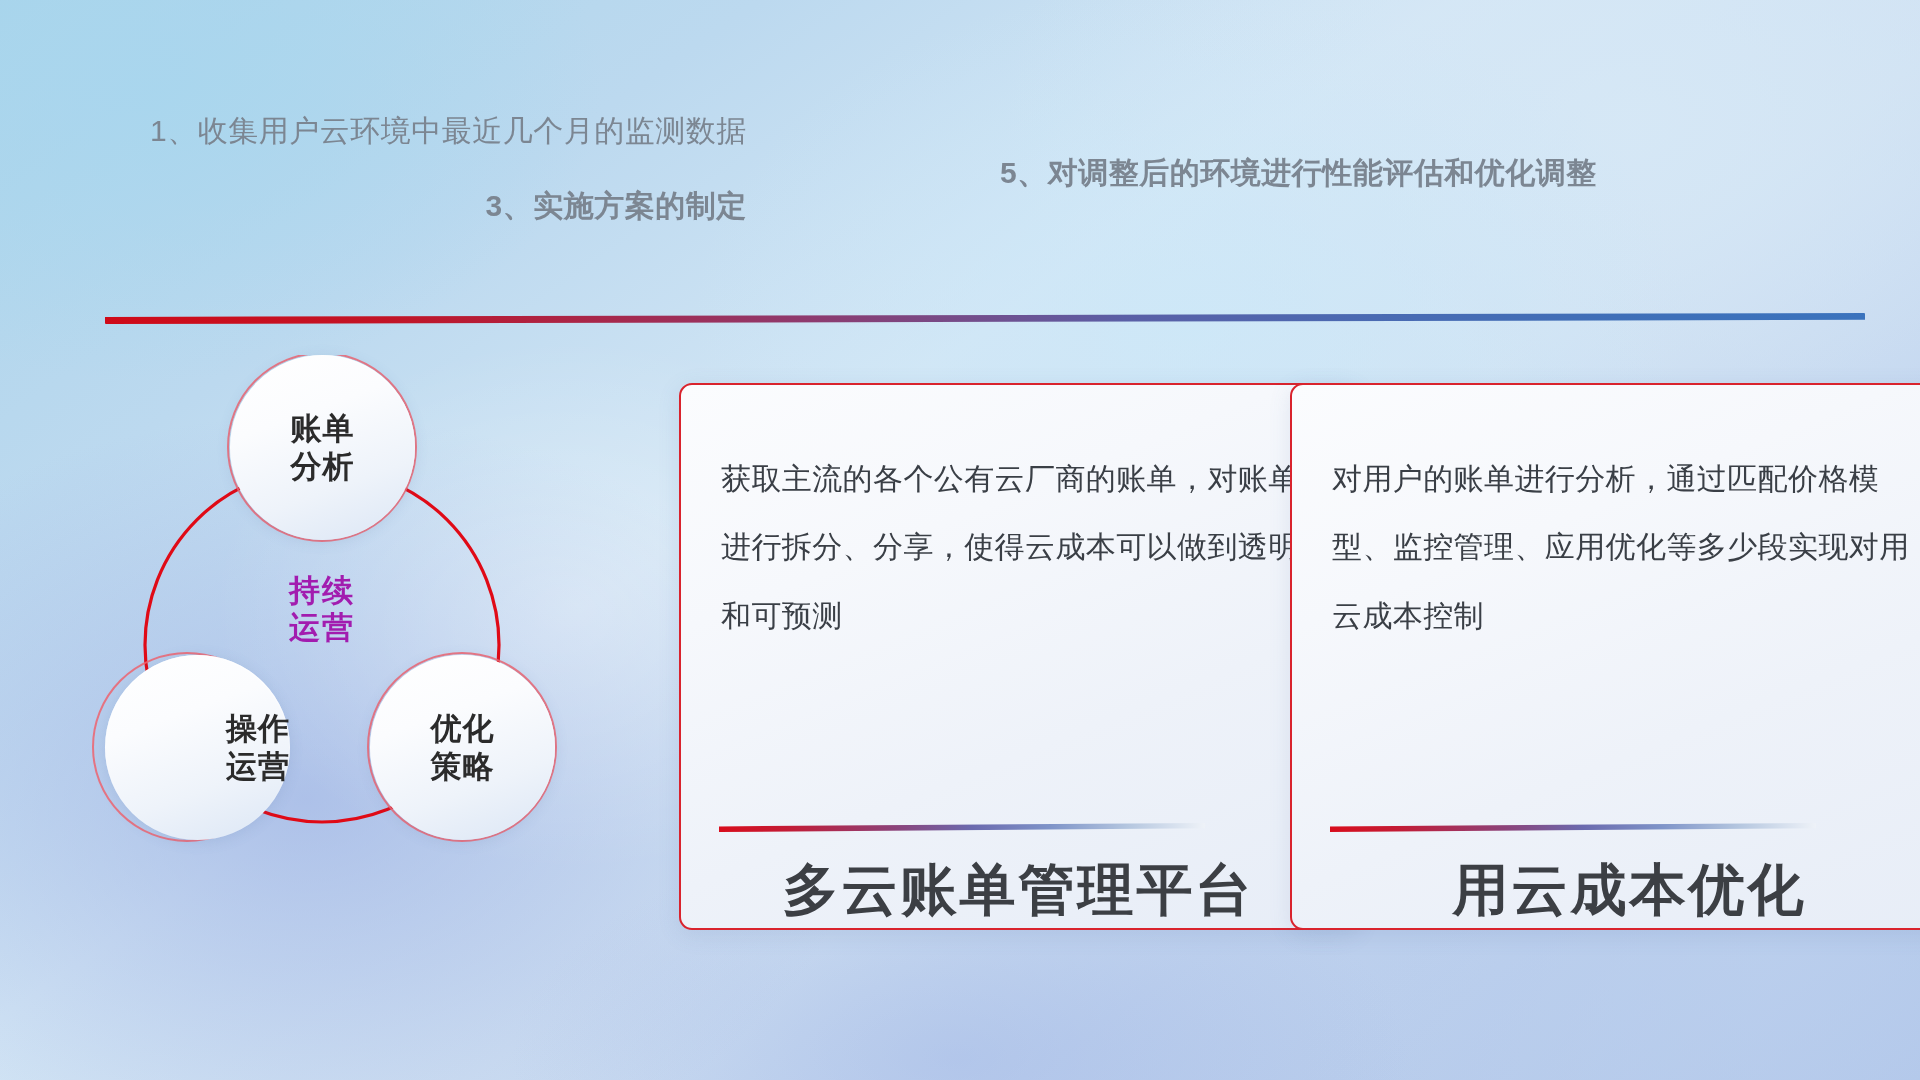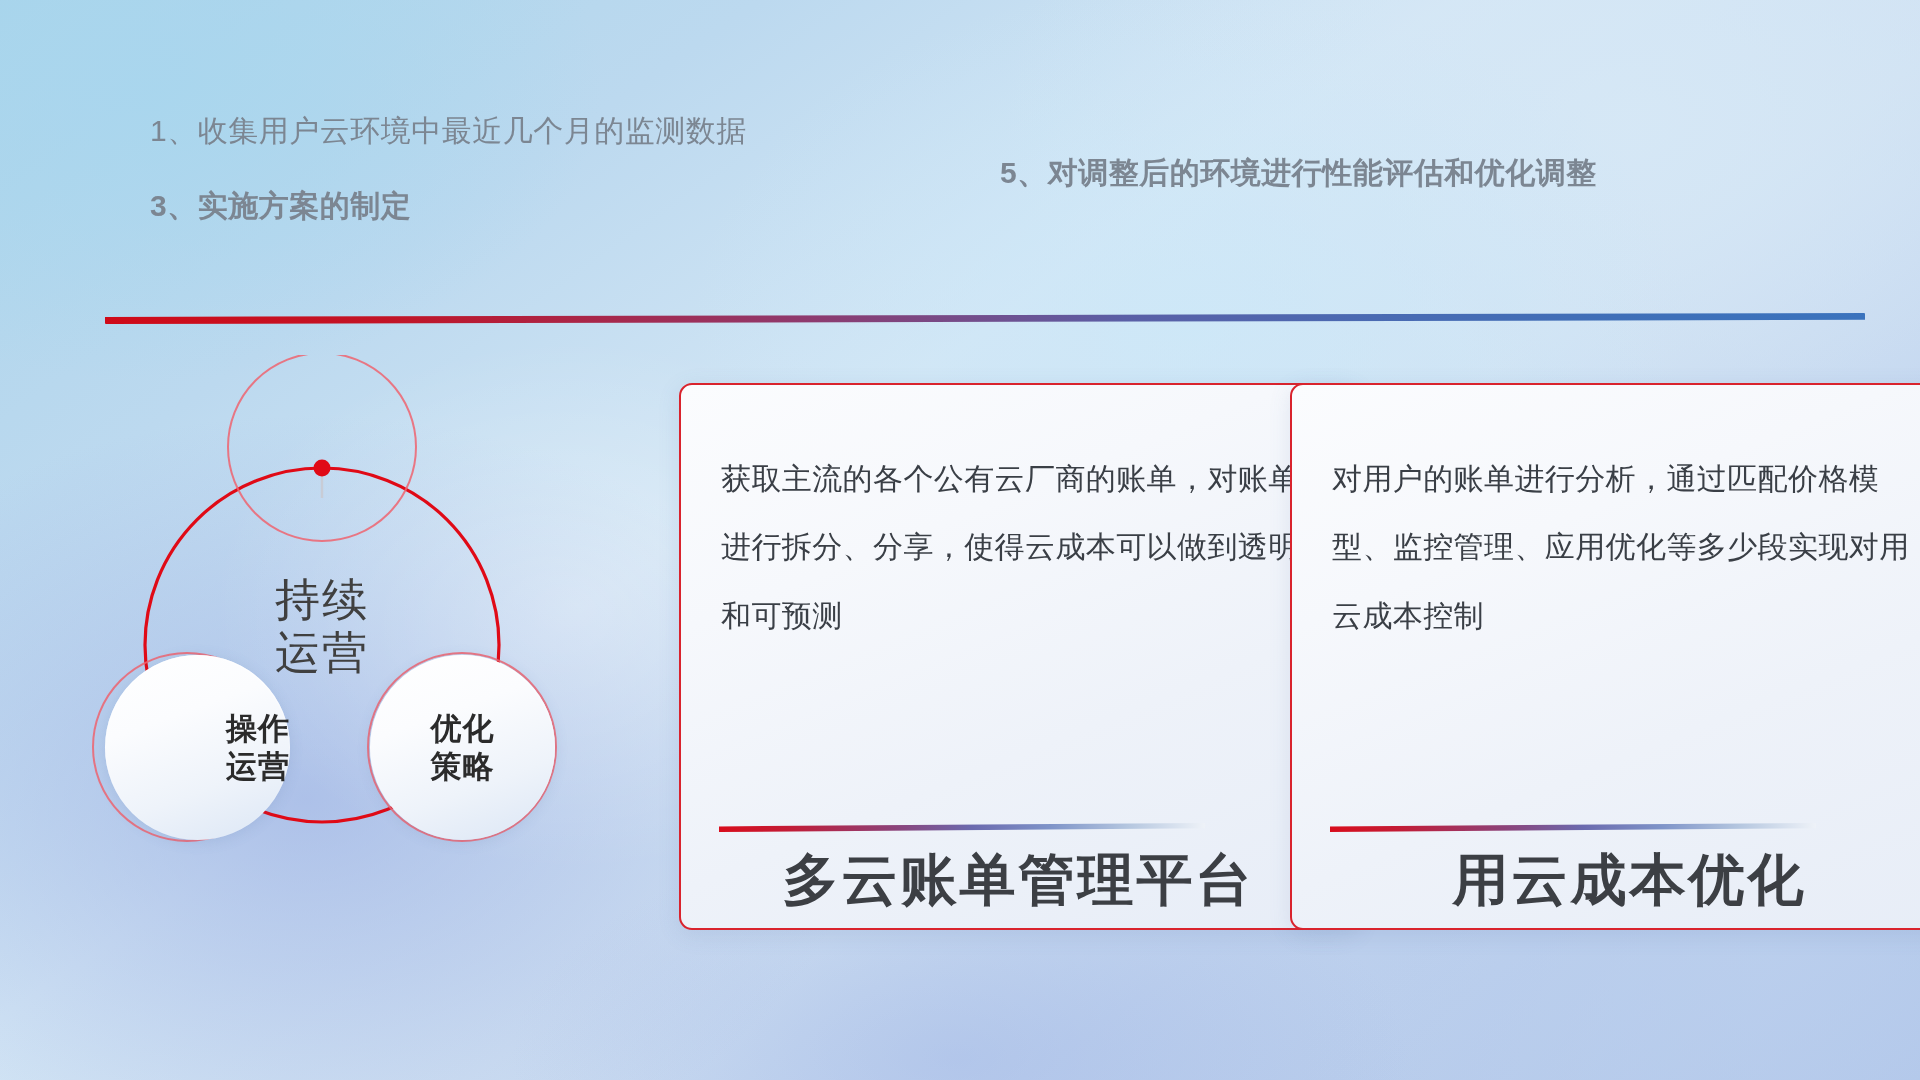--- a/index.html
+++ b/index.html
@@ -21,21 +21,21 @@
       radial-gradient(ellipse 600px 300px at 50% 98%, rgba(150,172,226,0.35) 0%, rgba(150,172,226,0) 75%);
   }
 
   
   .top-lists { position:absolute; left:0; top:0; width:1920px; height:300px; }
   .list-col { position:absolute; }
   .list-col.left  { left:150px;  top:116px; }
   .list-col.right { left:1000px; top:158px; }
   .list-line {
     font-size:30px; color:#7c8692; line-height:1; letter-spacing:0.5px;
-    margin-bottom:45px; white-space:nowrap;
+    margin-bottom:45px; white-space:nowrap;text-align:right;
   }
   .list-line:last-child { margin-bottom:0;font-weight:bold; }
 
   
   .top-rule {
     position:absolute; left:105px; top:313px; width:1760px; height:11px;
     background:linear-gradient(90deg,#cf0a18 0%,#c21426 16%,#8e3a6e 40%,#5a5fa6 58%,#4a6ab2 72%,#3f6fb8 86%,#3b73bd 100%);
     clip-path:polygon(0 36%, 100% 0, 100% 62%, 0 100%);
     border-radius:1px;
   }
@@ -51,21 +51,21 @@
   }
   .bubble-label {
     font-size:31px; font-weight:700; color:#2b2b2b; line-height:1.22;
     text-align:center; letter-spacing:1px;
   }
   .b-top    { left:145px; top:0px;   width:185px; height:185px; }
   .b-left   { left:20px;  top:300px; width:185px; height:185px;justify-content:flex-end; }
   .b-right  { left:285px; top:300px; width:185px; height:185px; }
   .center-label {
     position:absolute; left:152px; top:218px; width:170px;
-    text-align:center; font-size:45px; font-weight:400; color:#404040;
+    text-align:center; font-size:31px; font-weight:700; color:#a21caf;
     line-height:1.18; letter-spacing:2px;
   }
 
   
   .card {
     position:absolute; top:383px; width:679px; height:547px;
     border:2px solid #d9232d; border-radius:13px;
     background:linear-gradient(158deg,#fbfcfe 0%,#f6f8fc 30%,#eef2f9 62%,#e7edf7 100%);
     box-shadow:0 5px 22px rgba(80,110,160,0.13);
     overflow:hidden;
@@ -75,21 +75,21 @@
   .card-body {
     position:absolute; left:40px; top:60px; right:34px;
     font-size:30px; color:#3a3f46; line-height:2.28; letter-spacing:0.4px;
   }
   .card-rule {
     position:absolute; left:38px; top:438px; width:486px; height:9px;
     background:linear-gradient(90deg,#d80d1c 0%,#c31b35 14%,#8c4279 36%,#6b6aae 52%,#7e93c8 68%,#b4c6df 84%,#eef2f8 100%);
     clip-path:polygon(0 38%, 100% 0, 100% 58%, 0 100%);
   }
   .card-title {
-    position:absolute; left:0; right:0; top:458px;
+    position:absolute; left:0; right:0; top:468px;
     text-align:center; font-size:56px; font-weight:700;
     color:#3c3f44; letter-spacing:3px;
   }
 </style>
 </head>
 <body>
 
 <div class="bg-wash"></div>
 
 <div class="top-lists">
@@ -115,20 +115,26 @@
 
     <circle cx="237" cy="113" r="8.5" fill="#e00a16"></circle>
     <circle cx="102" cy="405" r="8.5" fill="#e00a16"></circle>
     <circle cx="372" cy="405" r="8.5" fill="#e00a16"></circle>
 
     <circle cx="237" cy="92" r="94" fill="none" stroke="#ef6470" stroke-width="2" opacity="0.85"></circle>
     <circle cx="102" cy="392" r="94" fill="none" stroke="#ef6470" stroke-width="2" opacity="0.85"></circle>
     <circle cx="377" cy="392" r="94" fill="none" stroke="#ef6470" stroke-width="2" opacity="0.85"></circle>
   </svg>
 
+  <div class="bubble b-top">
+    <div class="bubble-label">
+      <span>账单</span><br>
+      <span>分析</span>
+    </div>
+  </div>
 
   <div class="bubble b-left">
     <div class="bubble-label">
       <span>操作</span><br>
       <span>运营</span>
     </div>
   </div>
 
   <div class="bubble b-right">
     <div class="bubble-label">

